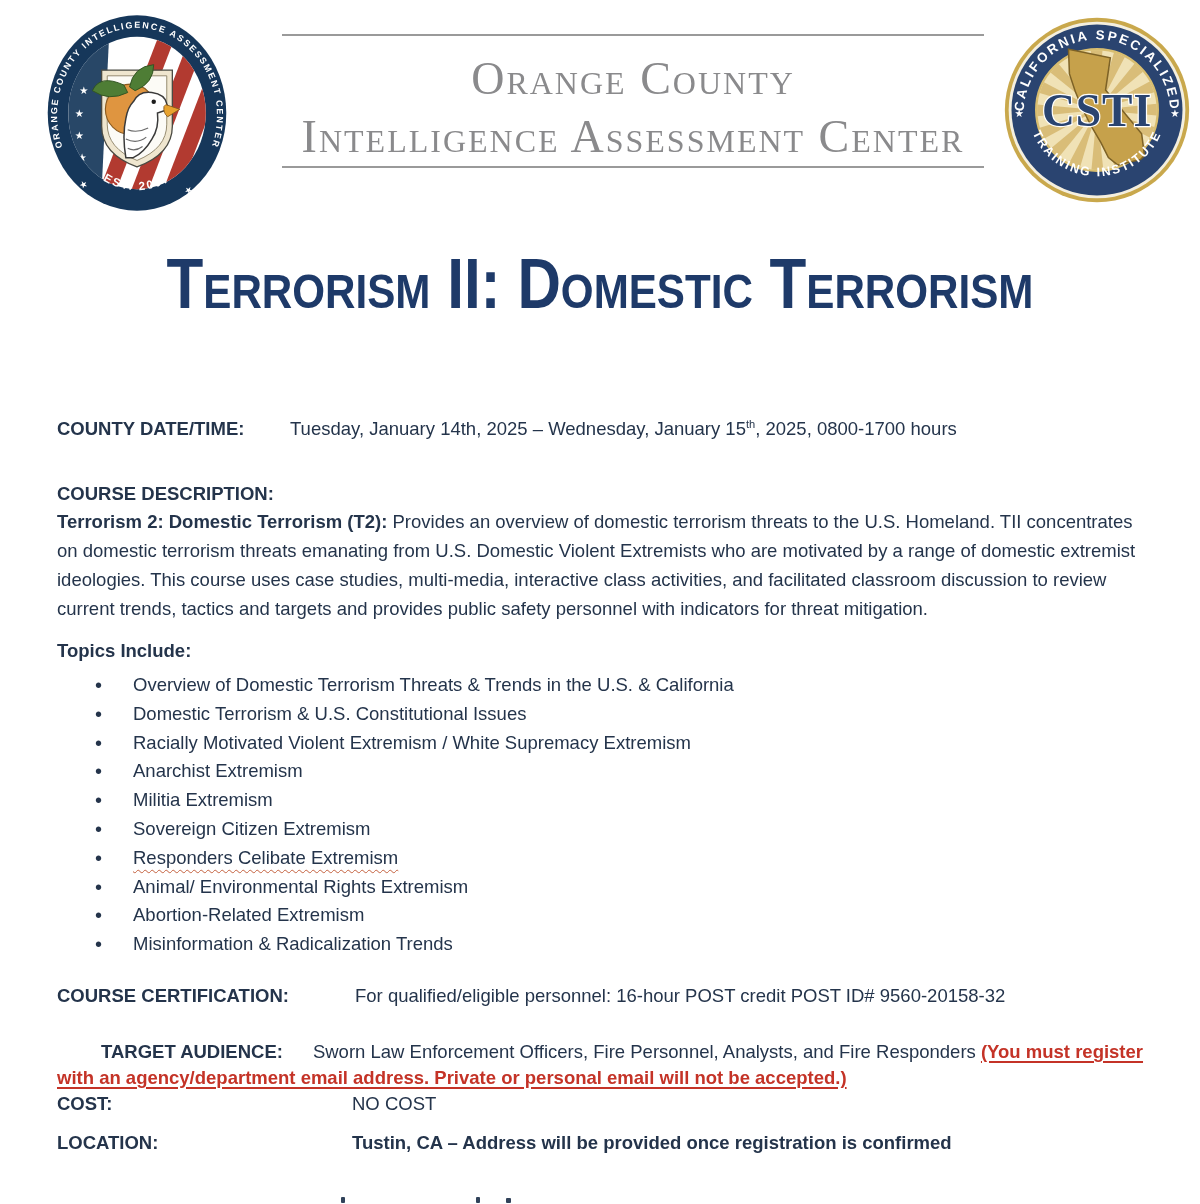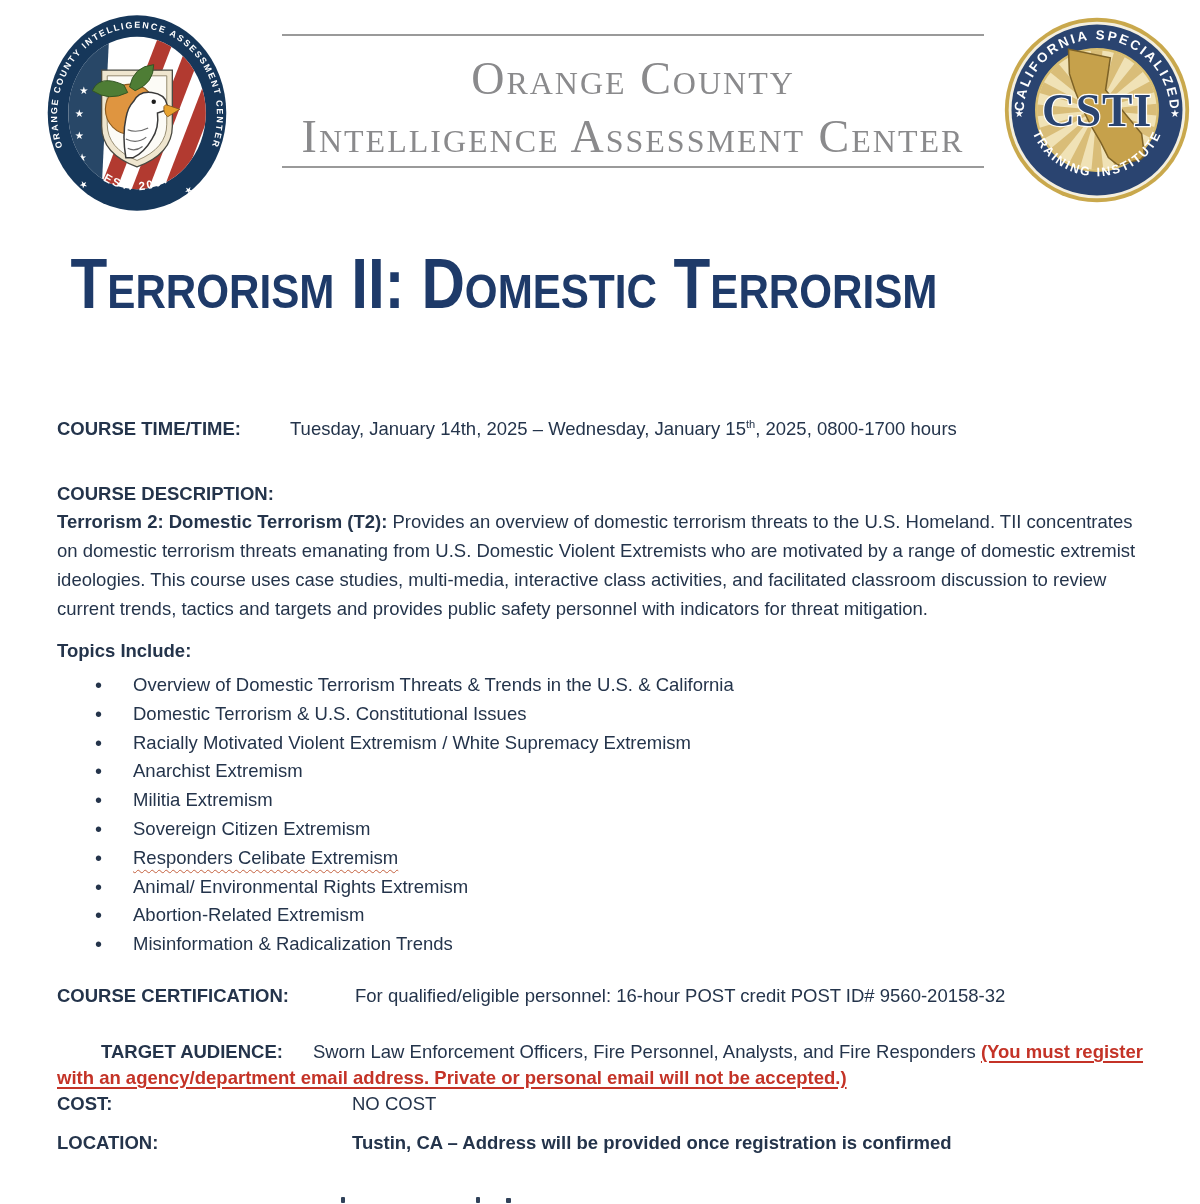--- a/index.html
+++ b/index.html
@@ -13,21 +13,21 @@
   .header-row{display:flex;align-items:flex-start;padding:12px 8px 0 44px;height:212px;}
   .seal{flex:0 0 auto;}
   .header-center{flex:1 1 auto;margin:22px 18px 0 52px;text-align:center;}
   .rule{height:2px;background:#9a9a9a;width:100%;}
   .org-line{font-family:"Liberation Serif",serif;font-variant:small-caps;
     color:#8a8a8c;font-size:46px;line-height:58px;letter-spacing:2px;font-weight:500;}
   .org-line1{margin-top:14px;}
   .org-line2{}
 
   
-  .title{margin:24px 0 0 0;font-weight:700;white-space:nowrap;}
+  .title{margin:24px 0 0 0;text-align:center;font-weight:700;white-space:nowrap;}
   .title>span{display:inline-block;transform:scaleX(0.86);transform-origin:center;
     font-variant:small-caps;font-size:70px;line-height:72px;color:#1e3a69;letter-spacing:0px;}
 
   
   .content{padding:0 48px 0 57px;font-size:18.5px;}
   .label{font-weight:700;}
   .row{display:flex;line-height:26px;}
   .date-row{margin-top:96px;}
   .date-row .label{flex:0 0 233px;}
   .desc-label{margin-top:39px;font-weight:700;line-height:26px;}
@@ -156,21 +156,21 @@
     </svg>
   </header>
 
   <h1 class="title">
     <span>Terrorism II: Domestic Terrorism</span>
   </h1>
 
   <main class="content">
 
     <div class="row date-row">
-      <span class="label">COURSE TIME/TIME:</span>
+      <span class="label">COUNTY DATE/TIME:</span>
       <span class="value"><span>Tuesday, January 14th, 2025 – Wednesday, January 15</span><sup>th</sup><span>, 2025, 0800-1700 hours</span></span>
     </div>
 
     <div class="desc-label">COURSE DESCRIPTION:</div>
     <p class="desc"><strong>Terrorism 2: Domestic Terrorism (T2):</strong><span> Provides an overview of domestic terrorism threats to the U.S. Homeland. TII concentrates on domestic terrorism threats emanating from U.S. Domestic Violent Extremists who are motivated by a range of domestic extremist ideologies. This course uses case studies, multi-media, interactive class activities, and facilitated classroom discussion to review current trends, tactics and targets and provides public safety personnel with indicators for threat mitigation.</span></p>
 
     <div class="topics-label">Topics Include:</div>
     <ul class="topics">
       <li><span>Overview of Domestic Terrorism Threats &amp; Trends in the U.S. &amp; California</span></li>
       <li><span>Domestic Terrorism &amp; U.S. Constitutional Issues</span></li>

